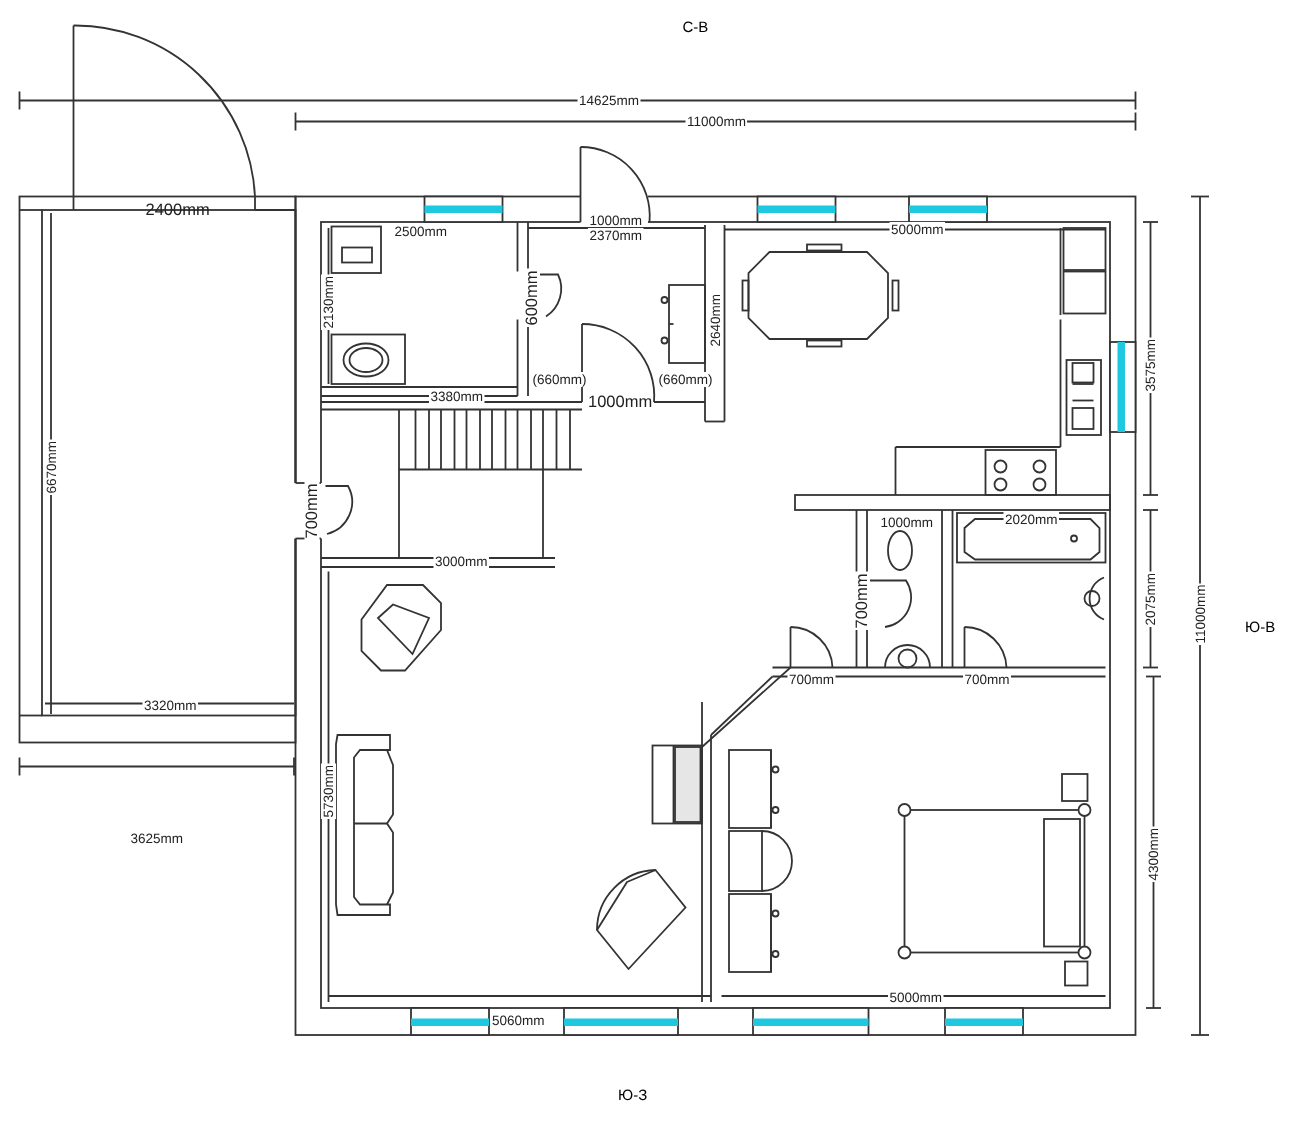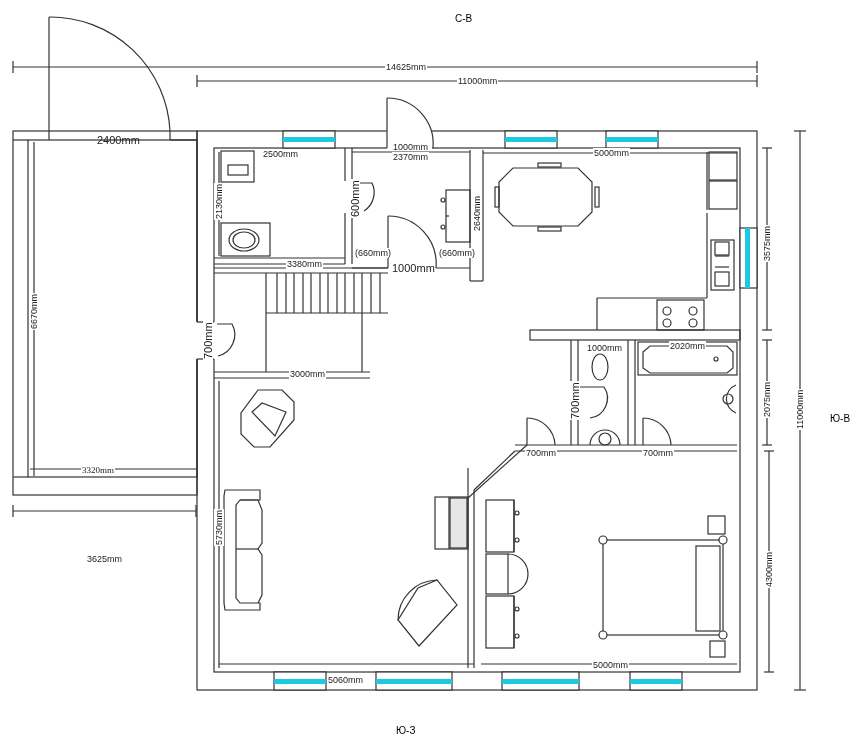--- a/index.html
+++ b/index.html
@@ -263,26 +263,26 @@
       <line x1="764" y1="672" x2="774" y2="672"></line>
       <line x1="800" y1="131" x2="800" y2="690"></line>
       <line x1="794" y1="131" x2="806" y2="131"></line>
       <line x1="794" y1="690" x2="806" y2="690"></line>
     </g>
   </g>
 </svg>
 
 <div class="compass" style="left:455px;top:13px;">С-В</div>
 <div class="compass" style="left:830px;top:381px;margin-top:32px;">Ю-В</div>
-<div class="compass" style="left:396px;top:725px;">Ю-З</div>
+<div class="compass" style="left:412px;top:725px;">Ю-З</div>
 
 <div class="lbl" style="left:385px;top:62px;">14625mm</div>
 <div class="lbl" style="left:457px;top:76px;">11000mm</div>
 <div class="lbl big" style="left:84px;top:135px;margin-left:12px;">2400mm</div>
-<div class="lbl" style="left:81px;top:465px;font-family:Liberation Serif, serif;">3320mm</div>
+<div class="lbl" style="left:95px;top:465px;">3320mm</div>
 <div class="lbl" style="left:86px;top:506px;margin-top:48px;">3625mm</div>
 <div class="lbl" style="left:262px;top:149px;">2500mm</div>
 <div class="lbl" style="left:392px;top:142px;background:transparent;">1000mm</div>
 <div class="lbl" style="left:392px;top:152px;">2370mm</div>
 <div class="lbl" style="left:593px;top:148px;">5000mm</div>
 <div class="lbl" style="left:354px;top:248px;">(660mm)</div>
 <div class="lbl" style="left:438px;top:248px;">(660mm)</div>
 <div class="lbl" style="left:286px;top:259px;text-align:center;">3380mm</div>
 <div class="lbl big" style="left:391px;top:263px;">1000mm</div>
 <div class="lbl" style="left:275px;top:369px;margin-left:14px;">3000mm</div>

